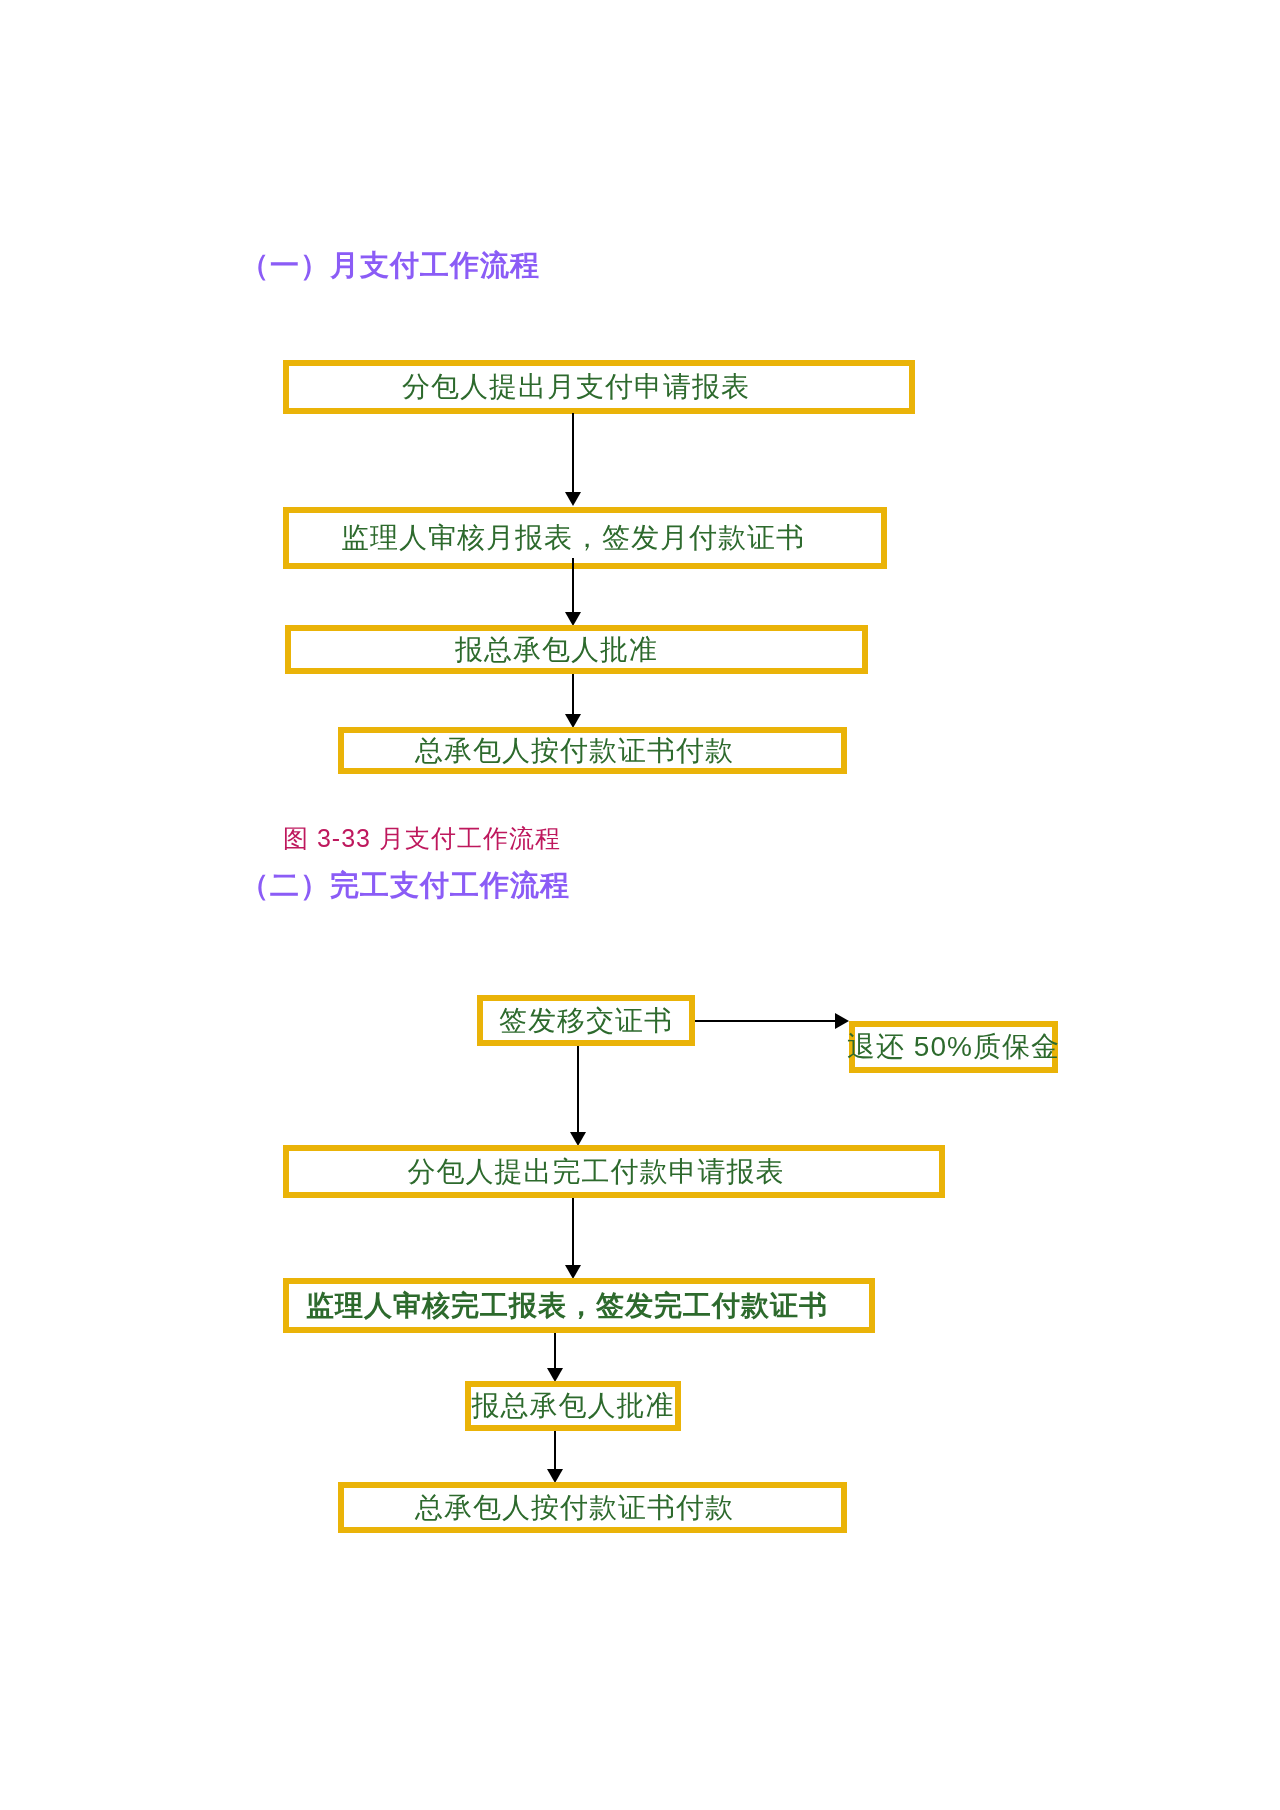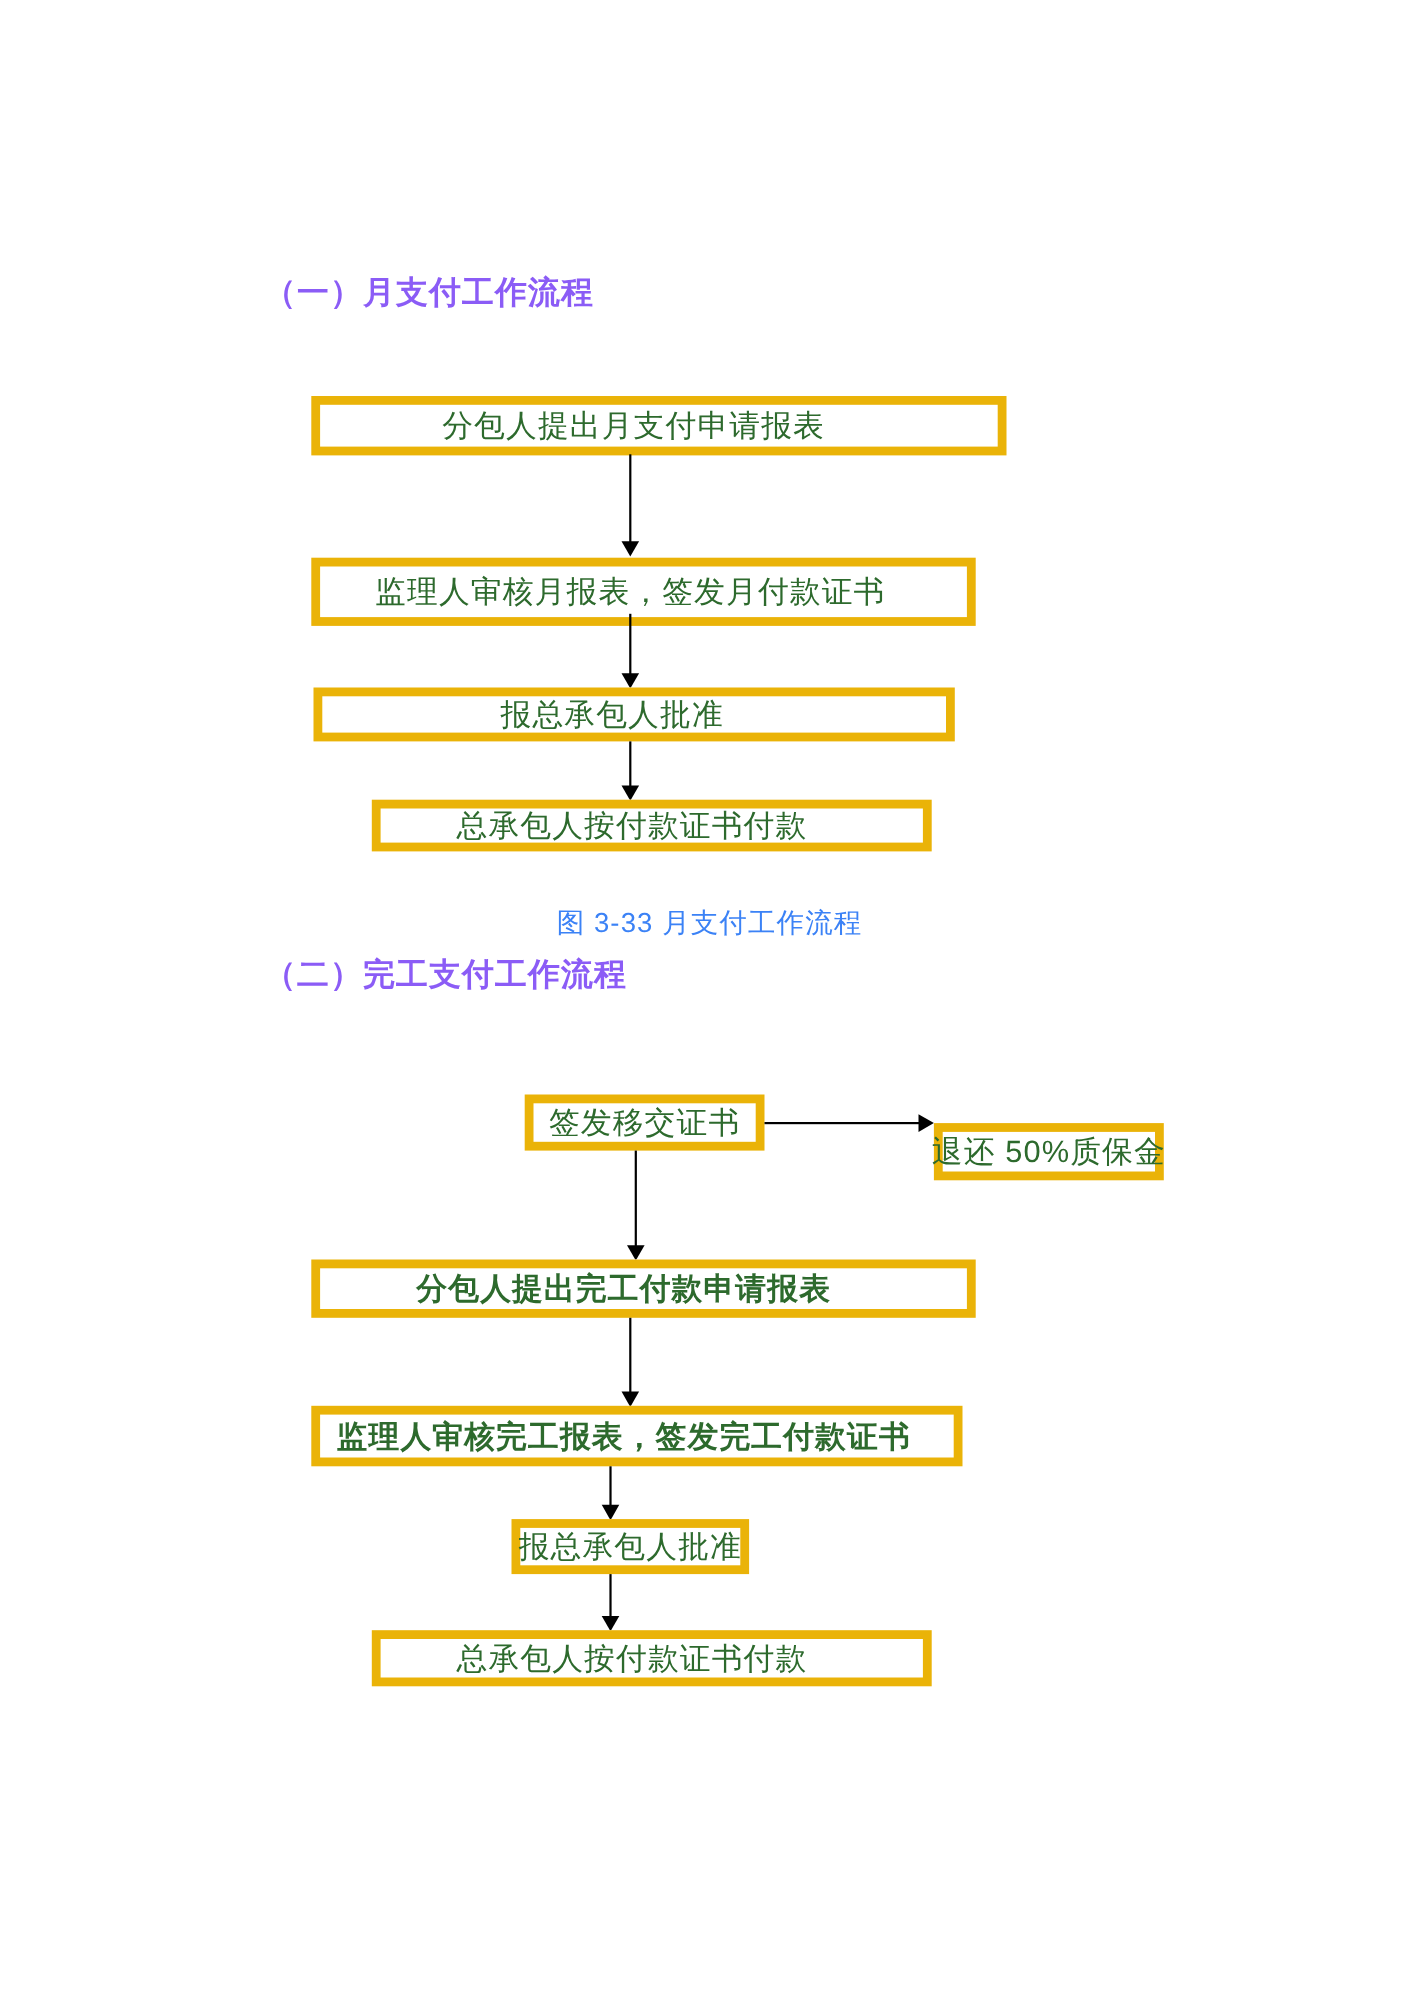--- a/index.html
+++ b/index.html
@@ -13,39 +13,39 @@
     font-size:32px; font-weight:bold; color:#000; letter-spacing:2px;
   }
   .sec-heading {
     position:absolute; font-size:29px; font-weight:bold; color:#8b5cf6; letter-spacing:1px;margin-left:26px;
   }
   .h1 { left:214px; top:246px; }
   .h2 { left:214px; top:866px; }
 
   .fbox {
     position:absolute; box-sizing:border-box;
-    border:8px solid #eab308; background:#ffffff;
+    border:6px solid #eab308; background:#ffffff;
     display:flex; align-items:center; justify-content:center;
     color:#2d6a2d; font-size:28px; letter-spacing:1px; white-space:nowrap;
   }
   
   .b1 { left:283px; top:360px; width:632px; height:54px; padding-right:46px; }
   .b2 { left:283px; top:507px; width:604px; height:62px; padding-right:24px; }
   .b3 { left:285px; top:625px; width:583px; height:49px; padding-right:40px; }
   .b4 { left:338px; top:727px; width:509px; height:47px; padding-right:36px; }
   
   .bA { left:477px; top:995px; width:218px; height:51px; }
   .bF { left:849px; top:995px; width:209px; height:52px;margin-top:26px; }
-  .bB { left:283px; top:1145px; width:604px; height:53px; padding-right:36px;font-weight:bold; }
+  .bB { left:283px; top:1145px; width:662px; height:53px; padding-right:36px; }
   .bC { left:283px; top:1278px; width:592px; height:55px; padding-right:24px;font-weight:bold; }
   .bD { left:465px; top:1381px; width:216px; height:50px; }
   .bE { left:338px; top:1482px; width:509px; height:51px; padding-right:36px; }
 
   .caption {
-    position:absolute; color:#3b82f6; font-size:25px; text-align:center; letter-spacing:1px;
+    position:absolute; color:#be185d; font-size:25px; letter-spacing:1px;
   }
   .cap1 { left:283px; top:822px; width:724px; }
   .cap2 { left:283px; top:1553px; width:740px; }
 
   
   .varrow { position:absolute; width:16px; }
   .varrow .vline {
     position:absolute; left:7px; top:0; width:2px; height:calc(100% - 13px); background:#000;
   }
   .varrow .vhead {

